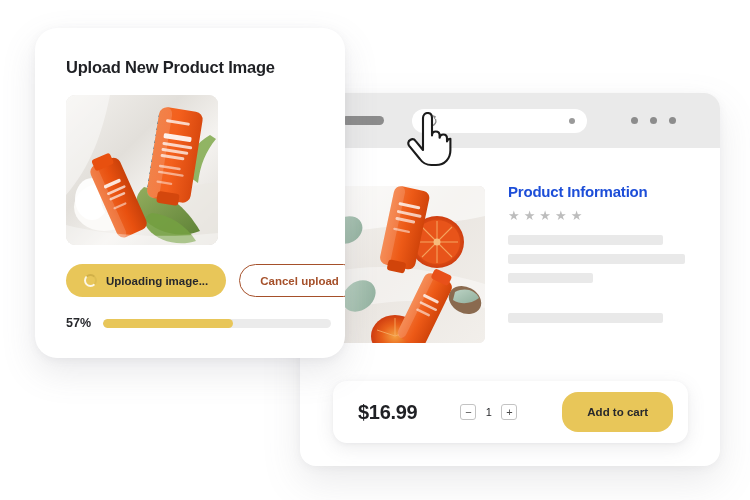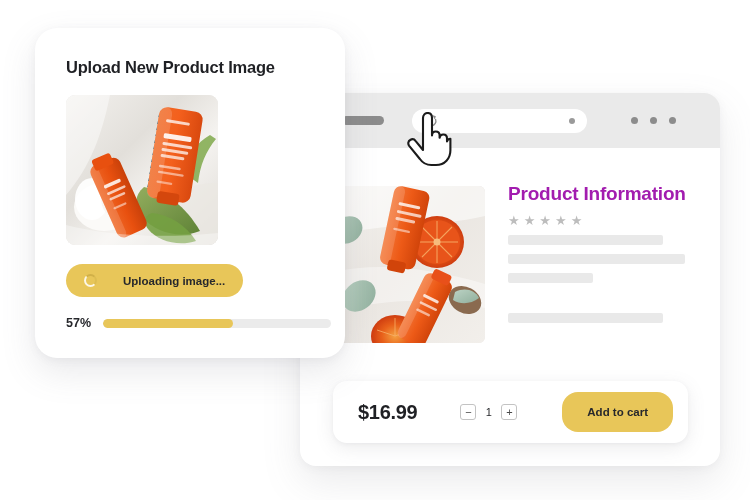--- a/index.html
+++ b/index.html
@@ -27,21 +27,21 @@
     letter-spacing: -.2px; white-space: nowrap;
   }
   #upload-thumb {
     position: absolute; left: 31px; top: 67px;
     width: 152px; height: 150px;
     border-radius: 9px; overflow: hidden;
     background: #e9e7e4;
   }
   .btn-row { position: absolute; left: 31px; top: 236px; display: flex; gap: 13px; }
   #uploading-btn {
-    display: flex; align-items: center; gap: 26px;
+    display: flex; align-items: center; gap: 9px;
     height: 33px; padding: 0 18px;
     background: #e8c659; border: none; border-radius: 17px;
     font-size: 11.5px; font-weight: bold; color: #27282c;
     white-space: nowrap; cursor: pointer;
     font-family: "Liberation Sans", sans-serif;
   }
   #spinner-icon {
     width: 13px; height: 13px; flex: 0 0 13px;
     border-radius: 50%;
     border: 2px solid rgba(255,255,255,.85);
@@ -91,21 +91,21 @@
   #address-dot { position: absolute; right: 12px; top: 9.5px; width: 6px; height: 6px; border-radius: 50%; background: #9a9a9a; }
   #menu-dots { display: flex; gap: 12px; margin-left: 44px; }
   .menu-dot { width: 7px; height: 7px; border-radius: 50%; background: #8c8c8c; }
 
   #product-photo {
     position: absolute; left: 33px; top: 93px;
     width: 152px; height: 157px;
     border-radius: 6px; overflow: hidden; background: #ece9e6;
   }
   #product-info { position: absolute; left: 208px; top: 90px; width: 180px; }
-  #product-heading { font-size: 19px; font-weight: bold; color: #a21caf; letter-spacing: -.2px; white-space: nowrap; }
+  #product-heading { font-size: 15px; font-weight: bold; color: #1d4ed8; letter-spacing: -.2px; white-space: nowrap; }
   #star-rating { display: flex; gap: 4px; margin-top: 9px; }
   .star { font-size: 13px; color: #bdbdbd; line-height: 1; }
   .skeleton { background: #e9e9e9; border-radius: 2px; }
   #skel-1 { position: absolute; left: 208px; top: 142px; width: 155px; height: 10px; }
   #skel-2 { position: absolute; left: 208px; top: 161px; width: 177px; height: 10px; }
   #skel-3 { position: absolute; left: 208px; top: 180px; width: 85px; height: 10px; }
   #skel-4 { position: absolute; left: 208px; top: 220px; width: 155px; height: 10px; }
 
   #cart-bar {
     position: absolute; left: 33px; top: 288px;
@@ -200,20 +200,21 @@
         </g>
         <path d="M0 130c40 10 90 14 152 8v12H0z" fill="#ffffff" opacity=".35"></path>
       </svg>
     </div>
 
     <div class="btn-row">
       <button id="uploading-btn">
         <span id="spinner-icon"></span>
         <span>Uploading image...</span>
       </button>
+      <button id="cancel-btn">Cancel upload</button>
     </div>
 
     <div id="progress-row">
       <span id="progress-pct">57%</span>
       <div id="progress-track">
         <div id="progress-fill" style="width: 57%;"></div>
       </div>
     </div>
   </div>
 

